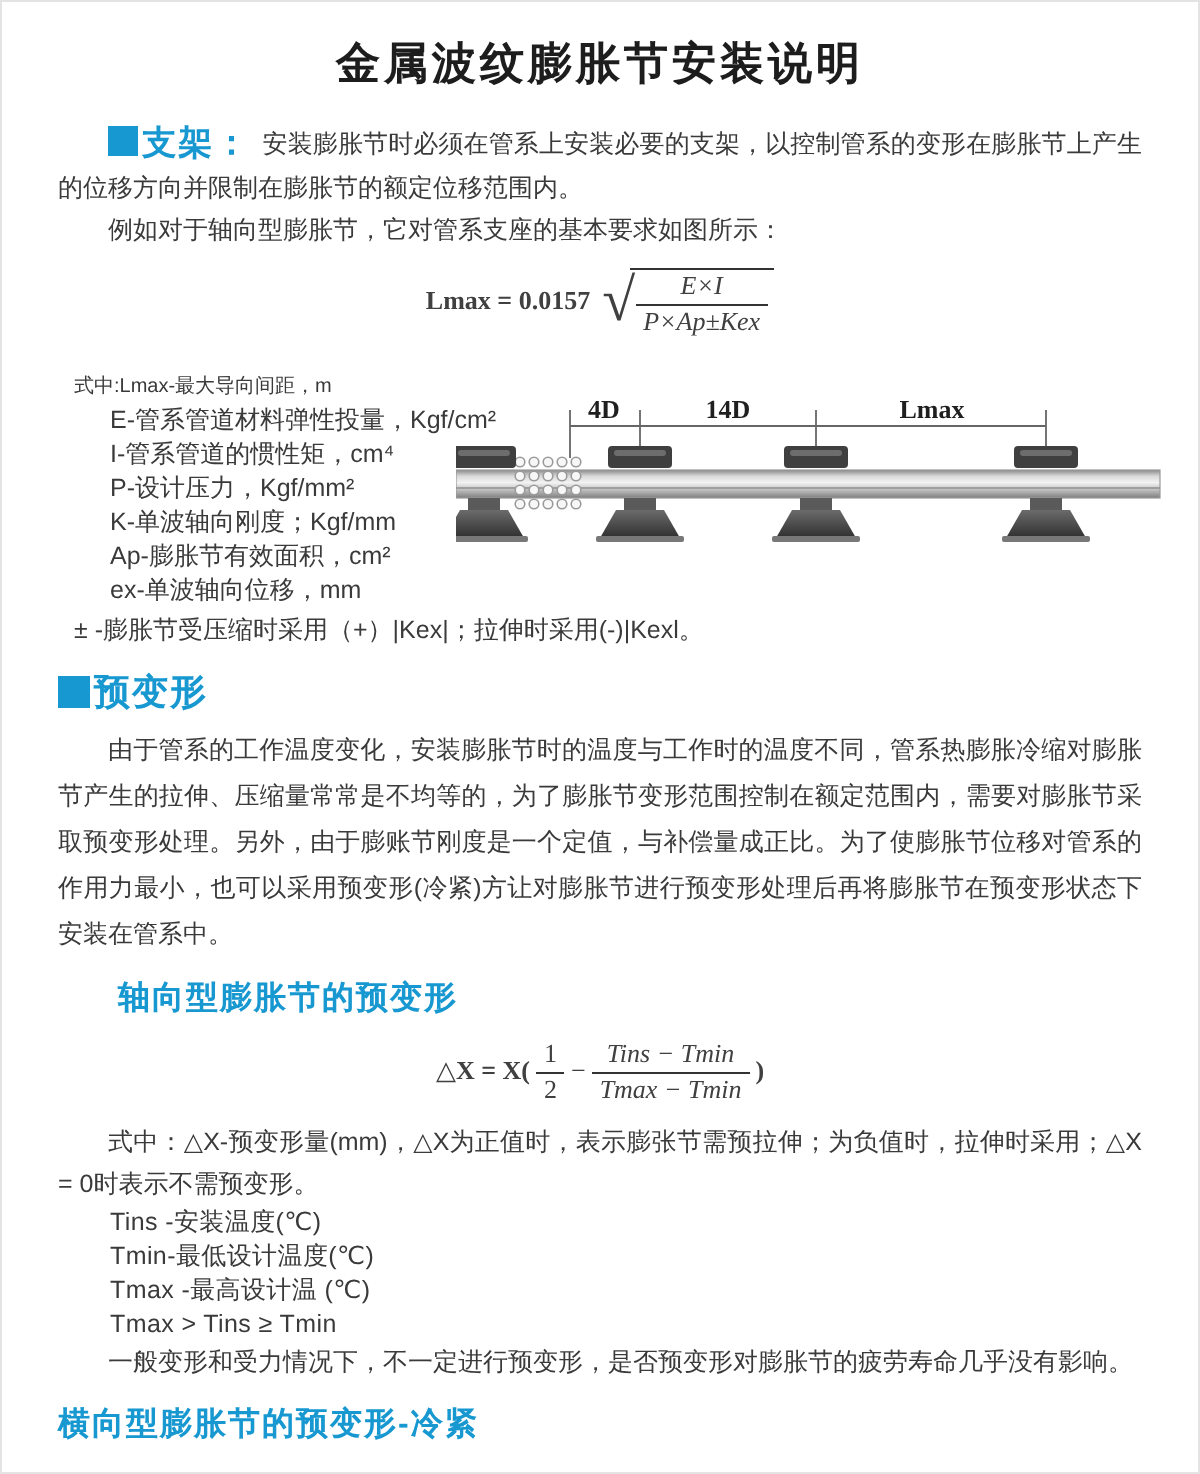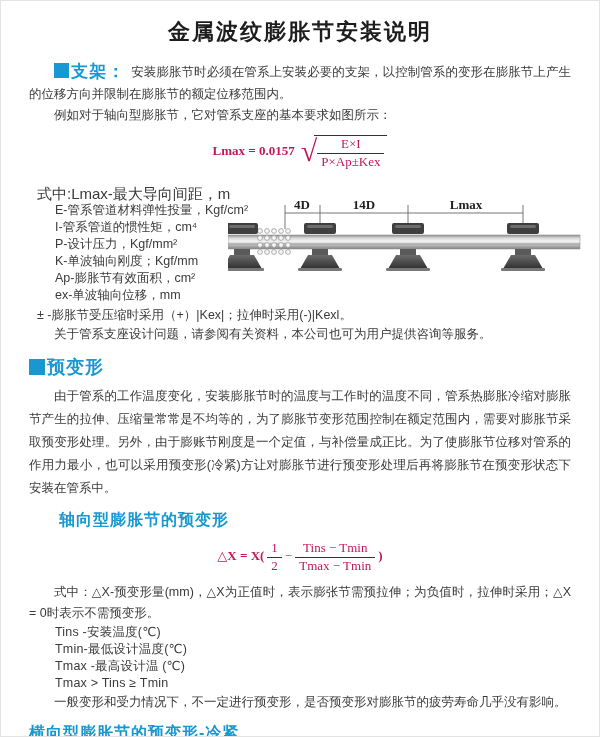--- a/index.html
+++ b/index.html
@@ -29,35 +29,35 @@
 
   p.body-line { font-size:12.5px; line-height:21px; }
   .indent { text-indent:25px; }
   .justify { text-align:justify; }
 
   .lead { font-size:12.5px; line-height:22px; text-indent:25px; text-align:justify; }
 
   
   .formula {
     text-align:center; font-family:"Liberation Serif","DejaVu Serif",serif;
-    font-size:13px; color:#be185d;
+    font-size:13px; color:#404040;
   }
   .f1 { margin:8px 0 6px 0; }
   .f-bold { font-weight:bold; font-style:normal; }
-  .ital { }
+  .ital { font-style:italic; }
   .radical { font-size:30px; font-weight:400; vertical-align:-6px; margin:0 -3px 0 6px; }
   .sqrt-box { display:inline-block; border-top:1.2px solid #333; vertical-align:middle; padding-top:1px; }
   .frac { display:inline-block; vertical-align:middle; text-align:center; line-height:1.15; margin:0 3px; }
   .frac .num { display:block; border-bottom:1px solid #333; padding:0 4px 1px 4px; }
   .frac .den { display:block; padding:1px 4px 0 4px; }
   .f2 { margin:10px 0 8px 0; }
 
   
   .defs-wrap { position:relative; margin-top:4px; }
-  .where-line { font-size:15px; line-height:17px; margin-left:8px;margin-top:16px; }
+  .where-line { font-size:10px; line-height:17px; margin-left:8px;margin-top:16px; }
   .def-item { font-size:12.5px; line-height:17px; margin-left:26px; }
   .sign-note { font-size:12.5px; line-height:18px; margin-left:8px; margin-top:2px; }
 
   .diagram { position:absolute; top:12px; right:-12px; width:355px; height:100px; }
 
   h2.sec2 { margin:10px 0 6px 0; font-size:18px; }
   h2.sec2 .blue-label2 { color:#1898d0; font-size:18px; font-weight:bold; letter-spacing:1px; }
   h2.sec2 .marker { width:16px; height:16px; }
 
   .para { font-size:12.5px; line-height:23px; }
@@ -171,21 +171,20 @@
         </g>
         <g font-family="Liberation Serif, DejaVu Serif, serif" font-size="13" font-weight="bold" fill="#1f1f1f" text-anchor="middle">
           <text x="74" y="12">4D</text>
           <text x="136" y="12">14D</text>
           <text x="238" y="12">Lmax</text>
         </g>
       </svg>
     </div>
   </div>
 
-  <p class="body-line indent">关于管系支座设计问题，请参阅有关资料，本公司也可为用户提供咨询等服务。</p>
 
   <h2 class="sec2"><span class="marker"></span><span class="blue-label2">预变形</span></h2>
 
   <p class="para indent justify">由于管系的工作温度变化，安装膨胀节时的温度与工作时的温度不同，管系热膨胀冷缩对膨胀节产生的拉伸、压缩量常常是不均等的，为了膨胀节变形范围控制在额定范围内，需要对膨胀节采取预变形处理。另外，由于膨账节刚度是一个定值，与补偿量成正比。为了使膨胀节位移对管系的作用力最小，也可以采用预变形(冷紧)方让对膨胀节进行预变形处理后再将膨胀节在预变形状态下安装在管系中。</p>
 
   <h3 class="sub-blue axial">轴向型膨胀节的预变形</h3>
 
   <div class="formula f2">
     <span class="f-bold">△X = X(</span><span class="frac"><span class="num">1</span><span class="den">2</span></span><span>−</span><span class="frac ital"><span class="num">Tins − Tmin</span><span class="den">Tmax − Tmin</span></span><span class="f-bold">)</span>
   </div>

